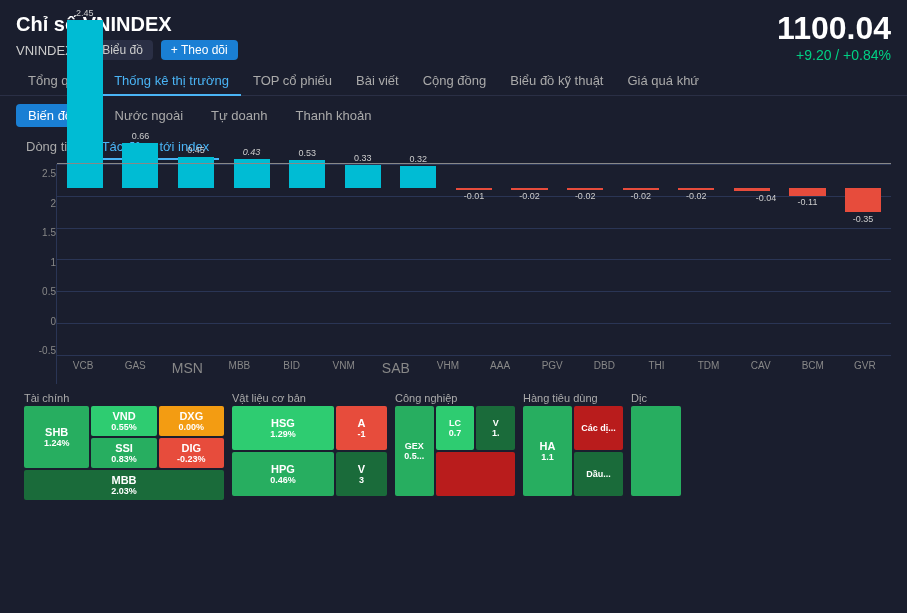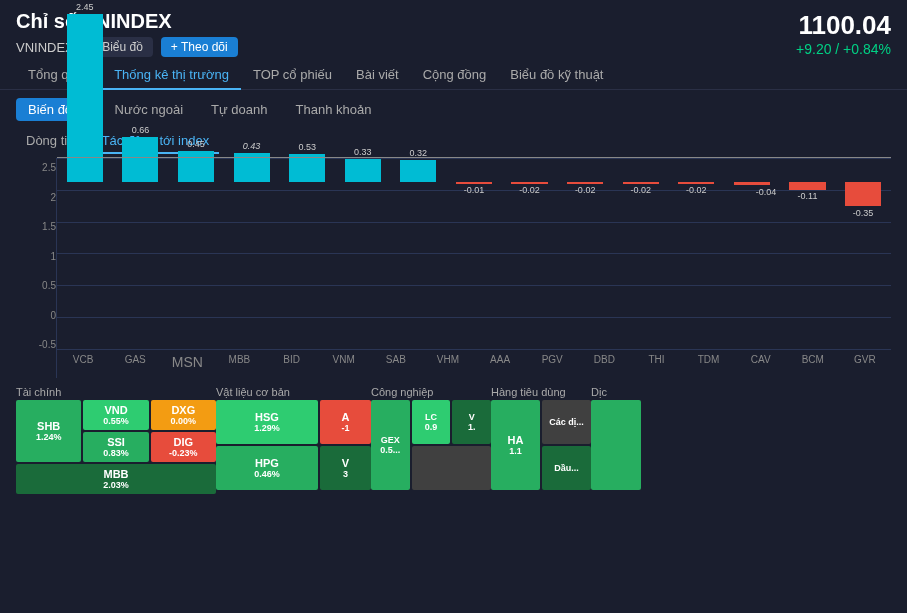--- a/index.html
+++ b/index.html
@@ -26,21 +26,21 @@
       border: none;
       border-radius: 4px;
       padding: 3px 10px;
       font-size: 12px;
       cursor: pointer;
       display: flex; align-items: center; gap: 4px;
     }
     .btn-bieuDo { background: #2a2f45; color: #ccc; }
     .btn-theoDoi { background: #1a7fd4; color: #fff; }
     .header-right { text-align: right; }
-    .index-value { font-size: 26px; font-weight: bold; color: #fff; margin-left: 40px; }
+    .index-value { font-size: 32px; font-weight: bold; color: #fff; margin-left: 40px; }
     .index-change { color: #00d084; font-size: 14px; }
 
     .nav-tabs {
       display: flex;
       gap: 0;
       padding: 0 16px;
       border-bottom: 1px solid #2a2f45;
     }
     .nav-tab {
       padding: 6px 12px;
@@ -123,23 +123,23 @@
       flex-direction: column;
       justify-content: space-between;
     }
     .grid-line {
       width: 100%;
       height: 1px;
       background: #2a3555;
     }
 
     .treemap-section {
-      padding: 8px 16px;
-      display: flex;
-      gap: 0;
+      padding: 8px 24px;
+      display: flex;
+      gap: 8px;
       height: 120px;
     }
     .treemap-group {
       display: flex;
       flex-direction: column;
     }
     .treemap-group-label {
       font-size: 11px;
       color: #aaa;
       margin-bottom: 2px;
@@ -156,21 +156,21 @@
       min-height: 30px;
     }
     .cell-label { font-size: 11px; font-weight: bold; }
     .cell-pct { font-size: 9px; }
 
     
     .green-dark { background: #1a6b3a; }
     .green-mid { background: #27ae60; }
     .green-bright { background: #2ecc71; }
     .yellow { background: #f39c12; }
-    .orange { background: #404040; }
+    .orange { background: #b91c1c; }
     .red-mid { background: #e74c3c; }
     .finance-group { flex: 0 0 200px; }
     .vatlieucoban-group { flex: 0 0 155px; }
     .congnghiep-group { flex: 0 0 120px; }
     .hangtieudung-group { flex: 0 0 100px; }
     .dich-group { flex: 0 0 50px; }
   </style>
 </head>
 <body>
 
@@ -191,20 +191,21 @@
     </div>
   </div>
 
   <div class="nav-tabs">
     <div class="nav-tab">Tổng quan</div>
     <div class="nav-tab active">Thống kê thị trường</div>
     <div class="nav-tab">TOP cổ phiếu</div>
     <div class="nav-tab">Bài viết</div>
     <div class="nav-tab">Cộng đồng</div>
     <div class="nav-tab">Biểu đồ kỹ thuật</div>
+    <div class="nav-tab">Giá quá khứ</div>
   </div>
 
   <div class="sub-tabs">
     <button class="sub-tab active">Biến động</button>
     <button class="sub-tab">Nước ngoài</button>
     <button class="sub-tab">Tự doanh</button>
     <button class="sub-tab">Thanh khoản</button>
   </div>
 
   <div class="chart-section">
@@ -300,21 +301,21 @@
             </div>
           </div>
 
         <div id="xlabels-render" style="position:absolute;bottom:0;left:0;right:0;height:28px;display:flex;">
         <div style="flex: 1 1 0%; text-align: center; font-size: 10px; color: rgb(136, 136, 136); padding-top: 4px;">VCB</div>
             <div style="flex: 1 1 0%; text-align: center; font-size: 10px; color: rgb(136, 136, 136); padding-top: 4px;">GAS</div>
             <div style="flex: 1 1 0%; text-align: center; font-size: 14px; color: rgb(136, 136, 136); padding-top: 4px;">MSN</div>
             <div style="flex: 1 1 0%; text-align: center; font-size: 10px; color: rgb(136, 136, 136); padding-top: 4px;">MBB</div>
             <div style="flex: 1 1 0%; text-align: center; font-size: 10px; color: rgb(136, 136, 136); padding-top: 4px;">BID</div>
             <div style="flex: 1 1 0%; text-align: center; font-size: 10px; color: rgb(136, 136, 136); padding-top: 4px;">VNM</div>
-            <div style="flex: 1 1 0%; text-align: center; font-size: 10px; color: rgb(136, 136, 136); padding-top: 4px;">SAB</div>
+            <div style="flex: 1 1 0%; text-align: center; font-size: 14px; color: rgb(136, 136, 136); padding-top: 4px;">SAB</div>
             <div style="flex: 1 1 0%; text-align: center; font-size: 10px; color: rgb(136, 136, 136); padding-top: 4px;">VHM</div>
             <div style="flex: 1 1 0%; text-align: center; font-size: 10px; color: rgb(136, 136, 136); padding-top: 4px;">AAA</div>
             <div style="flex: 1 1 0%; text-align: center; font-size: 10px; color: rgb(136, 136, 136); padding-top: 4px;">PGV</div>
             <div style="flex: 1 1 0%; text-align: center; font-size: 10px; color: rgb(136, 136, 136); padding-top: 4px;">DBD</div>
             <div style="flex: 1 1 0%; text-align: center; font-size: 10px; color: rgb(136, 136, 136); padding-top: 4px;">THI</div>
             <div style="flex: 1 1 0%; text-align: center; font-size: 10px; color: rgb(136, 136, 136); padding-top: 4px;">TDM</div>
             <div style="flex: 1 1 0%; text-align: center; font-size: 10px; color: rgb(136, 136, 136); padding-top: 4px;">CAV</div>
             <div style="flex: 1 1 0%; text-align: center; font-size: 10px; color: rgb(136, 136, 136); padding-top: 4px;">BCM</div>
             <div style="flex: 1 1 0%; text-align: center; font-size: 10px; color: rgb(136, 136, 136); padding-top: 4px;">GVR</div>
           </div>
@@ -381,21 +382,21 @@
 
     <div class="treemap-group congnghiep-group">
       <div class="treemap-group-label">Công nghiệp</div>
       <div style="display:grid;grid-template-columns:1fr 1fr 1fr;grid-template-rows:1fr 1fr;gap:2px;height:100px;">
         <div class="treemap-cell green-mid" style="grid-row:1/3;">
           <span class="cell-label" style="font-size:9px;">GEX</span>
             <span class="cell-pct">0.5...</span>
         </div>
         <div class="treemap-cell green-bright">
           <span class="cell-label" style="font-size:9px;">LC</span>
-            <span class="cell-pct">0.9</span>
+            <span class="cell-pct">0.7</span>
         </div>
         <div class="treemap-cell green-dark">
           <span class="cell-label" style="font-size:9px;">V</span>
             <span class="cell-pct">1.</span>
         </div>
         <div class="treemap-cell orange" style="grid-column:2/4;"></div>
       </div>
     </div>
 
     <div class="treemap-group hangtieudung-group">

